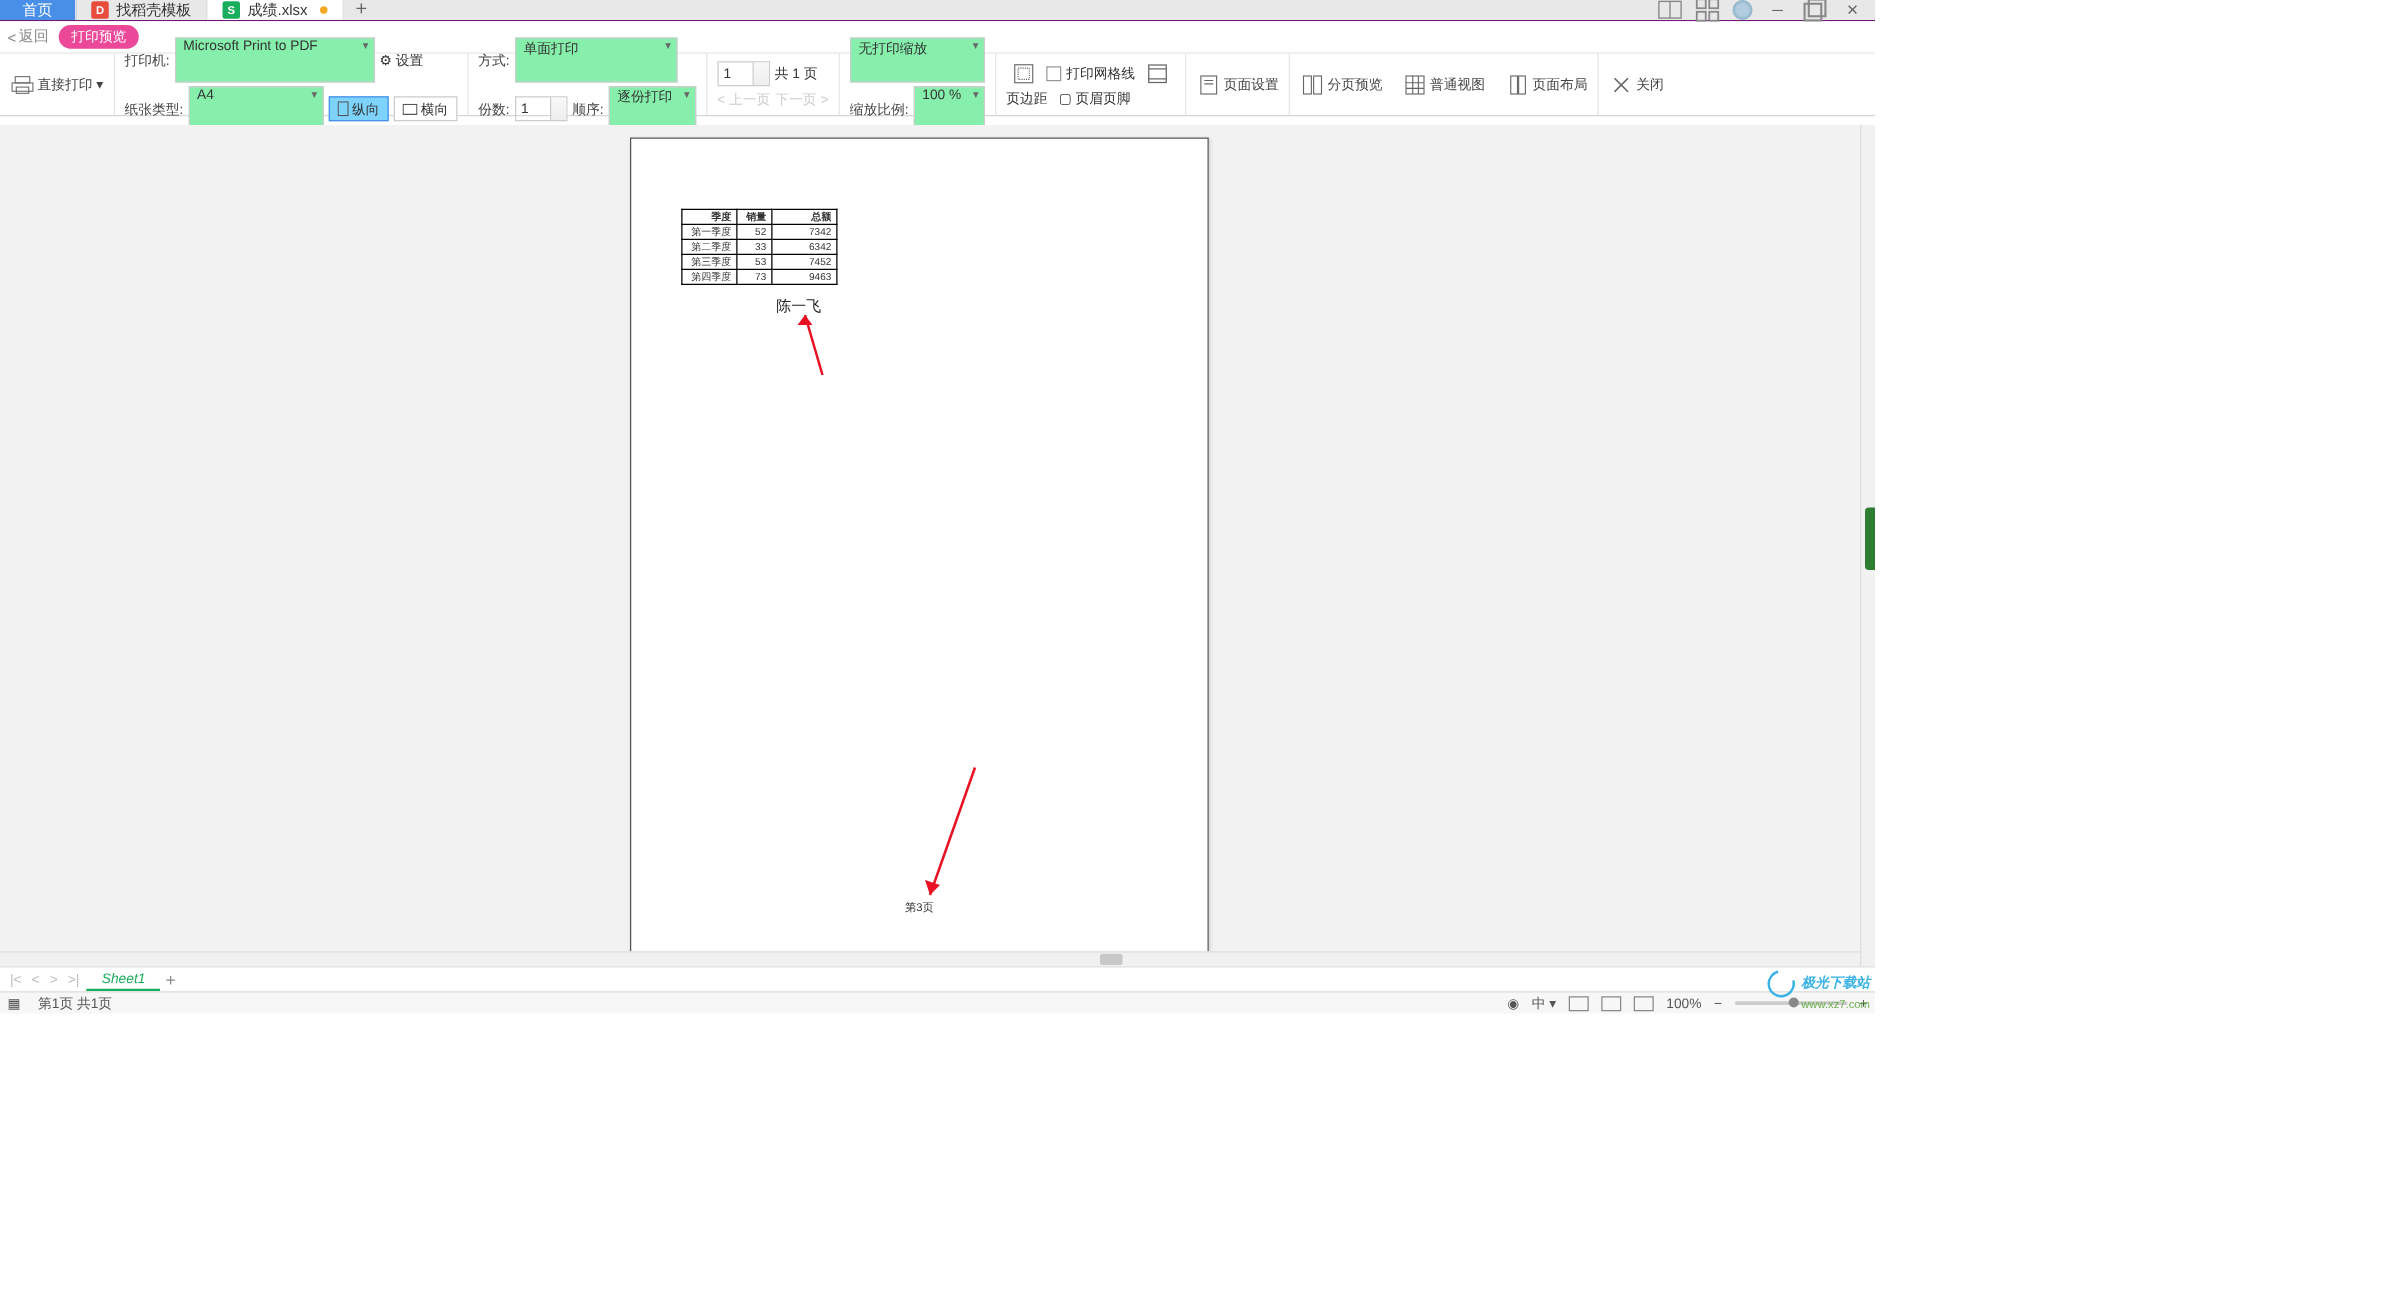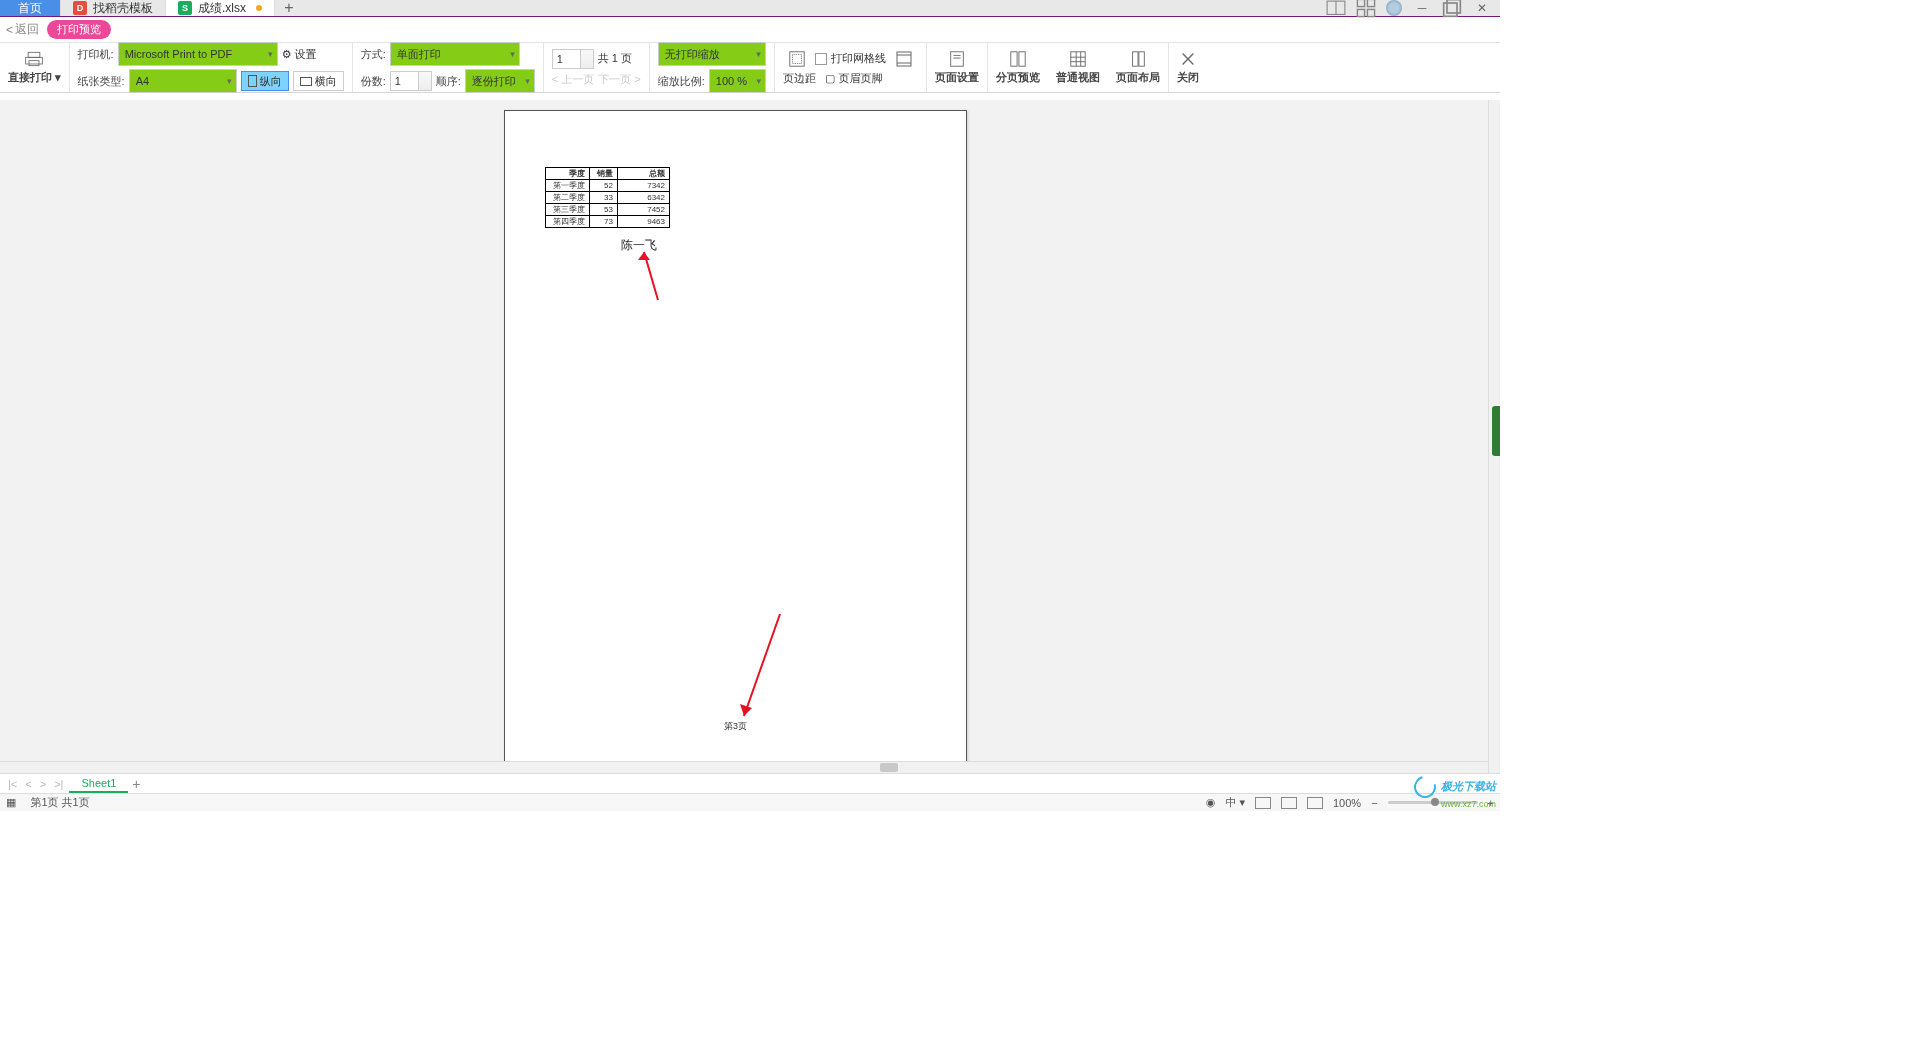--- a/index.html
+++ b/index.html
@@ -21,25 +21,25 @@
 
 .headerrow { height: 26px; background: #fff; display: flex; align-items: center; padding: 0 6px; gap: 8px; border-bottom: 1px solid #e3e3e3; }
 .headerrow .back { color: #888; cursor: pointer; display: flex; align-items: center; gap: 2px; }
 .badge { background: #ec4899; color: #fff; border-radius: 10px; padding: 2px 10px; font-size: 11px; }
 
 
 .toolbar { height: 50px; background: #fff; display: flex; align-items: stretch; border-bottom: 1px solid #d6d6d6; }
 .toolgrp { display: flex; flex-direction: column; justify-content: center; padding: 0 8px; border-right: 1px solid #e5e5e5; gap: 3px; }
 .toolgrp .line { display: flex; align-items: center; gap: 4px; font-size: 11px; color: #333; }
 .toolgrp label { font-size: 11px; color: #444; white-space: nowrap; }
-.sel { height: 24px; border: 1px solid #ccc; padding: 0 18px 0 6px; font-size: 11px; background: #84cc16; position: relative; display: inline-flex; align-items: center; min-width: 60px; }
+.sel { height: 36px; border: 1px solid #ccc; padding: 0 18px 0 6px; font-size: 11px; background: #86efac; position: relative; display: inline-flex; align-items: flex-start; min-width: 60px; }
 .sel::after { content: "▾"; position: absolute; right: 4px; font-size: 9px; color: #666; }
 .spin { height: 20px; border: 1px solid #ccc; width: 42px; display: inline-flex; align-items: center; padding: 0 14px 0 4px; font-size: 11px; position: relative; }
 .spin::after { content: ""; position: absolute; right: 0; top: 0; bottom: 0; width: 12px; border-left: 1px solid #ccc; background: linear-gradient(#f8f8f8,#eee); }
-.iconbtn { display: flex; flex-direction: column; align-items: center; justify-content: center; padding: 0 8px; gap: 2px; cursor: pointer; font-size: 11px; color: #444; font-weight: bold; }
+.iconbtn { display: flex; align-items: center; justify-content: center; padding: 0 8px; gap: 2px; cursor: pointer; font-size: 11px; color: #444; }
 .iconbtn svg { width: 20px; height: 18px; }
 .checkbox { width: 12px; height: 12px; border: 1px solid #999; display: inline-block; }
 .orient { background: #fff; border: 1px solid #ccc; padding: 2px 6px; display: inline-flex; align-items: center; gap: 3px; height: 20px; font-size: 11px; cursor: pointer; }
 .orient.active { background: #7dd3fc; border-color: #4a8fe7; }
 .navlink { color: #999; font-size: 11px; cursor: pointer; }
 .navlink.disabled { color: #ccc; }
 
 
 .preview-area { position: absolute; top: 100px; left: 0; right: 12px; bottom: 38px; background: #f2f2f2; overflow: hidden; }
 .page { position: absolute; width: 463px; height: 654px; left: 504px; top: 10px; background: #fff; box-shadow: 1px 1px 3px rgba(0,0,0,.15); border: 1px solid #555; }
@@ -60,21 +60,21 @@
 
 
 .hscroll { position: absolute; bottom: 0; left: 0; right: 0; height: 12px; background: #f1f1f1; border-top: 1px solid #ddd; }
 .hscroll .thumb { position: absolute; left: 880px; top: 1px; height: 9px; width: 18px; background: #c8c8c8; border-radius: 2px; }
 .vscroll { position: absolute; top: 100px; right: 0; bottom: 38px; width: 12px; background: #f1f1f1; border-left: 1px solid #ddd; }
 .sidehandle { position: absolute; right: 0; top: 50%; width: 8px; height: 50px; background: #2e7d32; border-radius: 3px 0 0 3px; }
 
 
 .sheetbar { position: absolute; left: 0; right: 0; bottom: 18px; height: 20px; background: #fff; border-top: 1px solid #ddd; display: flex; align-items: center; padding: 0 6px; gap: 4px; font-size: 11px; }
 .sheetbar .navbtn { color: #bbb; cursor: pointer; padding: 0 2px; }
-.sheet-tab { padding: 2px 12px; color: #1aad5d; border-bottom: 2px solid #1aad5d; cursor: pointer; }
+.sheet-tab { padding: 2px 12px; color: #1aad5d; border-bottom: 2px solid #1aad5d; cursor: pointer; font-style: italic; }
 .sheetbar .add { color: #888; cursor: pointer; font-size: 14px; }
 
 
 .statusbar { position: absolute; left: 0; right: 0; bottom: 0; height: 18px; background: #f7f7f7; border-top: 1px solid #ddd; display: flex; align-items: center; padding: 0 6px; font-size: 11px; color: #555; gap: 14px; }
 .statusbar .right { margin-left: auto; display: flex; align-items: center; gap: 10px; }
 .viewbtn { width: 16px; height: 12px; border: 1px solid #888; display: inline-block; }
 .slider { width: 90px; height: 3px; background: #ccc; position: relative; border-radius: 2px; }
 .slider::before { content: ""; width: 8px; height: 8px; background: #888; border-radius: 50%; position: absolute; left: 43px; top: -3px; }
 
 

